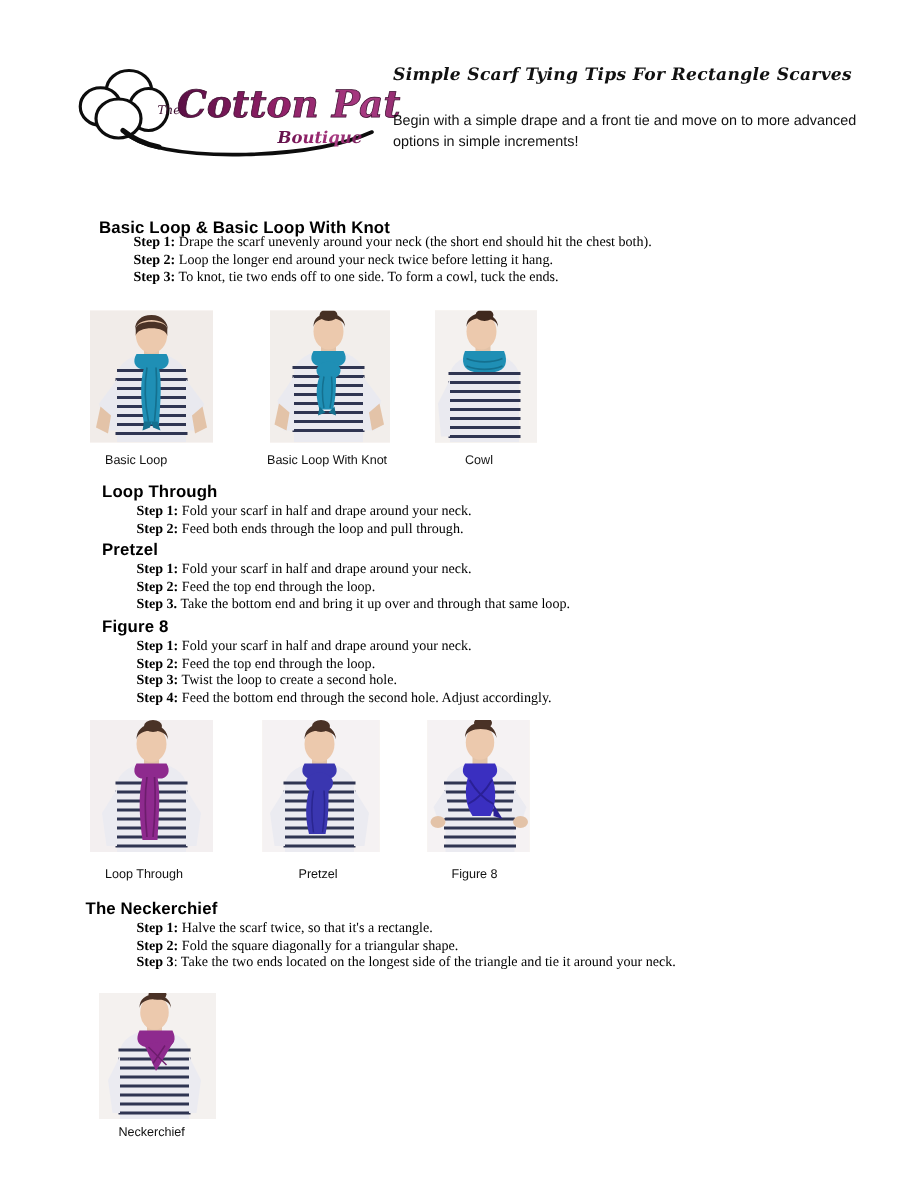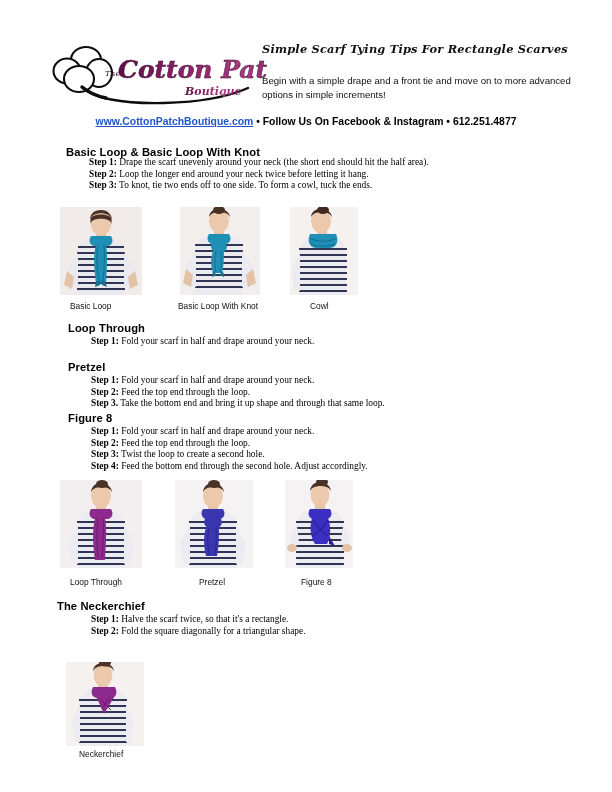--- a/index.html
+++ b/index.html
@@ -148,26 +148,25 @@
         <text x="66" y="36" font-family="'DejaVu Serif','Liberation Serif',serif" font-style="italic" font-weight="bold" font-size="25" fill="url(#scriptgrad)" stroke="#3a0a2c" stroke-width="0.5">Cotton Patch</text>
 
         <text x="133" y="53" font-family="'DejaVu Serif','Liberation Serif',serif" font-style="italic" font-weight="bold" font-size="11" fill="url(#scriptgrad)">Boutique</text>
       </svg>
     </div>
 
     <div class="title">Simple Scarf Tying Tips For Rectangle Scarves</div>
 
     <div class="subtitle">Begin with a simple drape and a front tie and move on to more advanced options in simple increments!</div>
 
-    <div class="contactline"><a class="url" href="#">www.CottonPatchBoutique.com</a><span> • </span><span>Follow Us On Facebook &amp; Instagram</span><span> • </span><span>612.251.4877</span></div>
   </div>
 
   <div class="section-head" style="left:66px; top:146px;">Basic Loop &amp; Basic Loop With Knot</div>
   <div class="steps" style="left:66px; top:157px; width:480px;">
-    <div><span class="st">Step 1:</span> <span>Drape the scarf unevenly around your neck (the short end should hit the half area).</span></div>
+    <div><span class="st">Step 1:</span> <span>Drape the scarf unevenly around your neck (the short end should hit the chest both).</span></div>
     <div><span class="st">Step 2:</span> <span>Loop the longer end around your neck twice before letting it hang.</span></div>
     <div><span class="st">Step 3:</span> <span>To knot, tie two ends off to one side. To form a cowl, tuck the ends.</span></div>
   </div>
 
   <div class="photo" style="left:60px; top:207px; width:82px; height:88px;">
     <svg width="82" height="88" viewBox="0 0 82 88">
       <rect width="82" height="88" fill="#f1ece9"></rect>
 
       <path d="M18 88 L18 44 C18 36 26 31 34 29 L48 29 C56 31 64 36 64 44 L64 88 Z" fill="#e9e9ef"></path>
 
@@ -259,27 +258,28 @@
       <path d="M20 27 C17 34 19 40 26 41 L40 41 C47 40 49 34 46 27 Z" fill="#1f8fb5"></path>
       <path d="M21 32 C28 35 38 35 45 32" stroke="#14708f" stroke-width="1.2" fill="none"></path>
       <path d="M21 37 C28 40 38 40 45 37" stroke="#14708f" stroke-width="1.2" fill="none"></path>
     </svg>
   </div>
   <div class="caption" style="left:310px; top:301px;">Cowl</div>
 
   <div class="section-head" style="left:68px; top:322px;">Loop Through</div>
   <div class="steps" style="left:68px; top:336px;">
     <div><span class="st">Step 1:</span> <span>Fold your scarf in half and drape around your neck.</span></div>
+    <div><span class="st">Step 2:</span> <span>Feed both ends through the loop and pull through.</span></div>
   </div>
 
   <div class="section-head" style="left:68px; top:361px;">Pretzel</div>
   <div class="steps" style="left:68px; top:375px;">
     <div><span class="st">Step 1:</span> <span>Fold your scarf in half and drape around your neck.</span></div>
     <div><span class="st">Step 2:</span> <span>Feed the top end through the loop.</span></div>
-    <div><span class="st">Step 3.</span> <span>Take the bottom end and bring it up shape and through that same loop.</span></div>
+    <div><span class="st">Step 3.</span> <span>Take the bottom end and bring it up over and through that same loop.</span></div>
   </div>
 
   <div class="section-head" style="left:68px; top:412px;">Figure 8</div>
   <div class="steps" style="left:68px; top:426px;">
     <div><span class="st">Step 1:</span> <span>Fold your scarf in half and drape around your neck.</span></div>
     <div><span class="st">Step 2:</span> <span>Feed the top end through the loop.</span></div>
     <div><span class="st">Step 3:</span> <span>Twist the loop to create a second hole.</span></div>
     <div><span class="st">Step 4:</span> <span>Feed the bottom end through the second hole. Adjust accordingly.</span></div>
   </div>
 
@@ -373,20 +373,21 @@
       <path d="M43 40 C37 50 31 54 27 56" stroke="#2a2096" stroke-width="1.3" fill="none"></path>
       <path d="M44 56 L50 66 L44 64 Z" fill="#2a2096"></path>
     </svg>
   </div>
   <div class="caption" style="left:301px; top:577px;">Figure 8</div>
 
   <div class="section-head" style="left:57px; top:600px;">The Neckerchief</div>
   <div class="steps" style="left:68px; top:614px;">
     <div><span class="st">Step 1:</span> <span>Halve the scarf twice, so that it's a rectangle.</span></div>
     <div><span class="st">Step 2:</span> <span>Fold the square diagonally for a triangular shape.</span></div>
+    <div><span class="st">Step 3</span><span>: Take the two ends located on the longest side of the triangle and tie it around your neck.</span></div>
   </div>
 
   <div class="photo" style="left:66px; top:662px; width:78px; height:84px;">
     <svg width="78" height="84" viewBox="0 0 78 84">
       <rect width="78" height="84" fill="#f4f1ef"></rect>
       <path d="M14 84 L14 40 C14 32 22 27 30 25 L44 25 C52 27 60 32 60 40 L60 84 Z" fill="#ebebf1"></path>
       <g stroke="#2f3552" stroke-width="2.1">
         <line x1="13" y1="38" x2="61" y2="38"></line>
           <line x1="13" y1="44" x2="61" y2="44"></line>
         <line x1="13" y1="50" x2="61" y2="50"></line>

